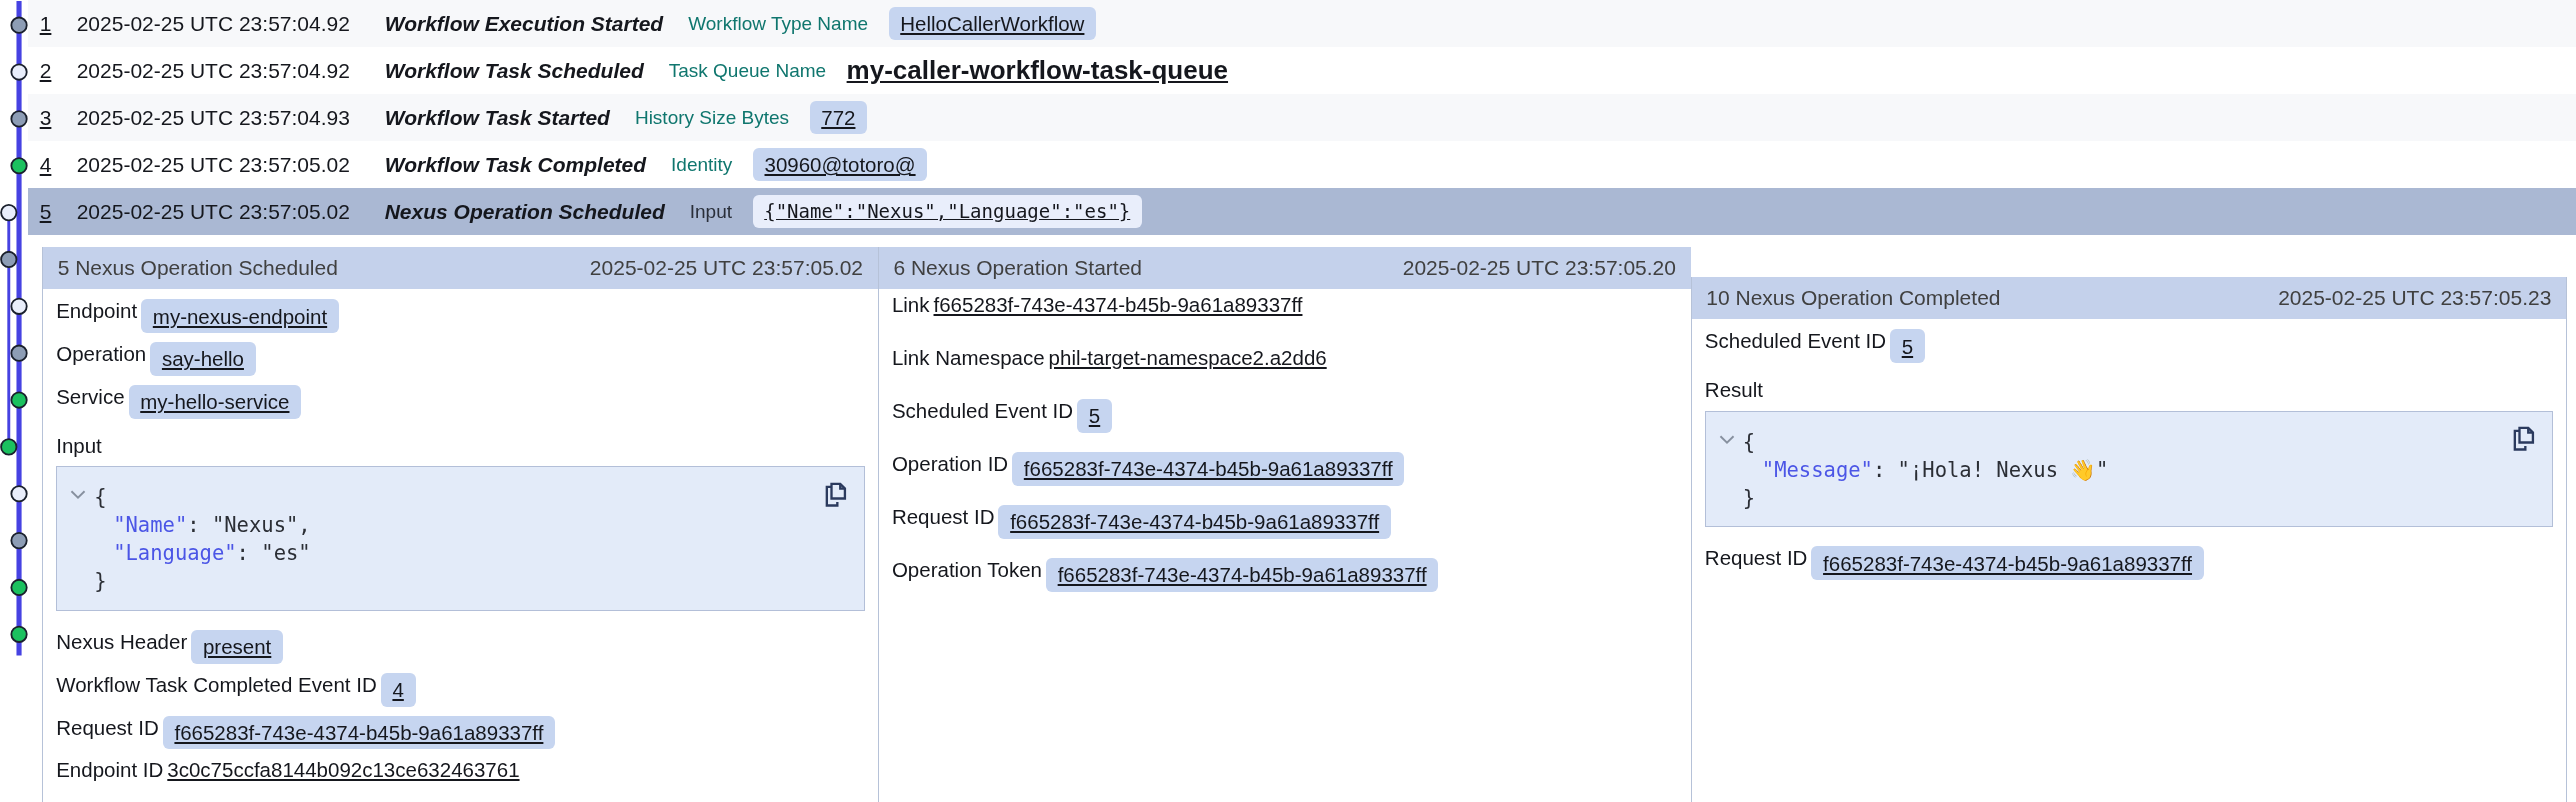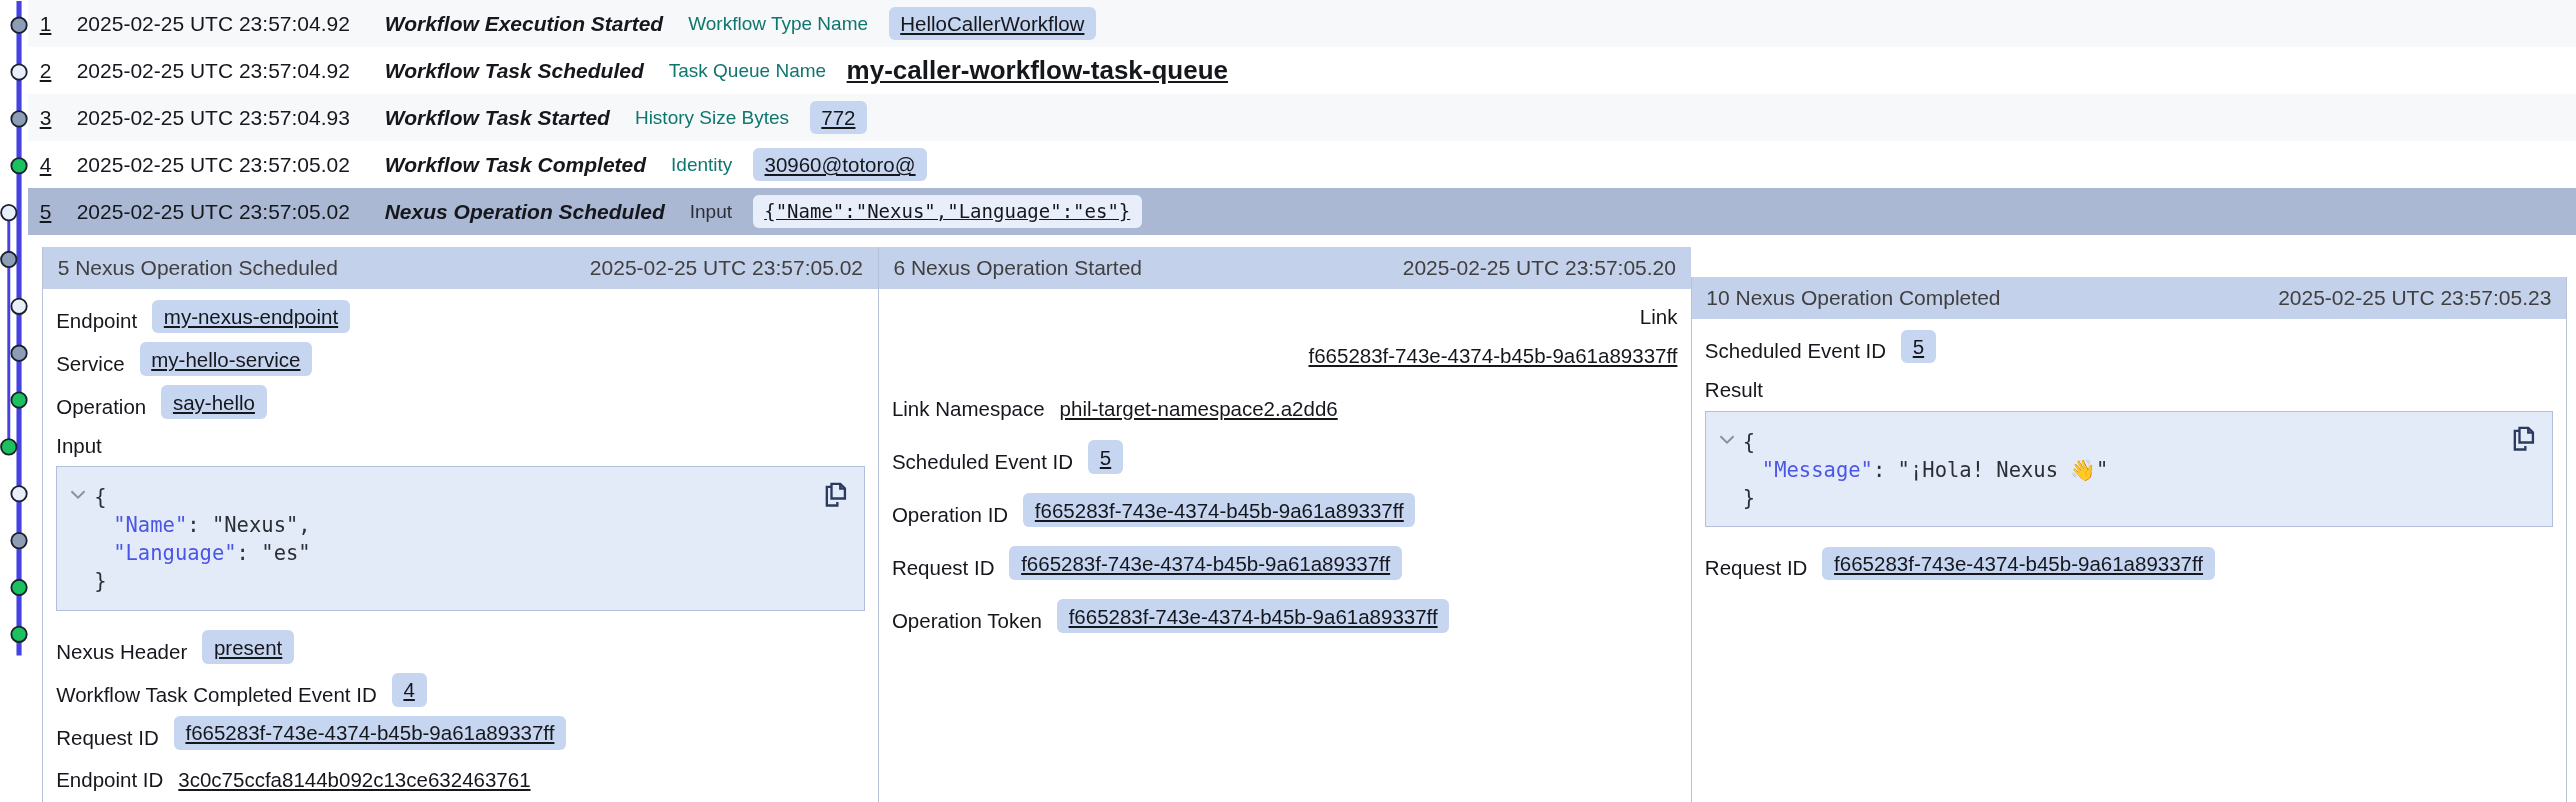--- a/index.html
+++ b/index.html
@@ -24,25 +24,25 @@
   .ulink{text-decoration:underline;color:#15171d;white-space:nowrap;}
 
   
   .panels{position:absolute;top:247px;left:42px;width:2525px;height:556px;display:flex;}
   .panel{box-sizing:border-box;border-left:1.5px solid #b6c2d8;background:#ffffff;overflow:hidden;}
   .panel.last{border-right:1.5px solid #b6c2d8;}
   .p1{width:843px;}.p2{width:820px;}.p3{width:884px;margin-top:30px;}
   .panel-header{height:42px;background:#c4d1eb;display:flex;align-items:center;
     justify-content:space-between;padding:0 14.7px;font-size:21px;color:#404040;}
   .panel-body{padding:0 13.2px;}
-  .field{margin-top:8.8px;display:flex;align-items:flex-end;gap:15px;font-size:20.5px;min-height:34px;}
+  .field{margin-top:8.8px;display:flex;align-items:flex-start;gap:4px;font-size:20.5px;min-height:34px;}
   .field.first{margin-top:10.3px;}
   .field.gap-lg{margin-top:19px;}
   .p2 .field{margin-top:16px;min-height:37px;}
-  .p2 .field.first{margin-top:16px;flex-direction:column;}
+  .p2 .field.first{margin-top:4px;}
   .section-label{font-size:20.5px;margin-top:14.7px;}
   .codeblock{margin-top:8.8px;background:#e3ebf9;border:1.5px solid #b3bfd8;position:relative;
     padding:16px 0 14.7px 0;}
   .code-line{font-family:"DejaVu Sans Mono",monospace;font-size:20.5px;line-height:28px;
     color:#2b2e35;padding-left:37px;white-space:pre;}
   .code-line.indent{padding-left:56px;}
   .json-key{color:#4b55e6;}
   .chev{position:absolute;left:13.2px;top:22px;}
   .copy-btn{position:absolute;top:13.2px;right:14.7px;width:28px;height:28px;cursor:pointer;}
 </style>
@@ -122,26 +122,26 @@
       <div class="panel-header">
         <span>5 Nexus Operation Scheduled</span>
         <span>2025-02-25 UTC 23:57:05.02</span>
       </div>
       <div class="panel-body">
         <div class="field first">
           <span>Endpoint</span>
           <span class="badge">my-nexus-endpoint</span>
         </div>
         <div class="field">
+          <span>Operation</span>
+          <span class="badge">say-hello</span>
+        </div>
+        <div class="field">
           <span>Service</span>
           <span class="badge">my-hello-service</span>
-        </div>
-        <div class="field">
-          <span>Operation</span>
-          <span class="badge">say-hello</span>
         </div>
         <div class="section-label">Input</div>
         <div class="codeblock">
           <svg class="chev" width="16" height="11" viewBox="0 0 22 15">
               <polyline points="2,3 11,12 20,3" fill="none" stroke="#87909f" stroke-width="2.6"></polyline>
             </svg>
           <div class="code-line">{</div>
           <div class="code-line indent"><span class="json-key">"Name"</span><span>: "Nexus",</span></div>
           <div class="code-line indent"><span class="json-key">"Language"</span><span>: "es"</span></div>
           <div class="code-line">}</div>

